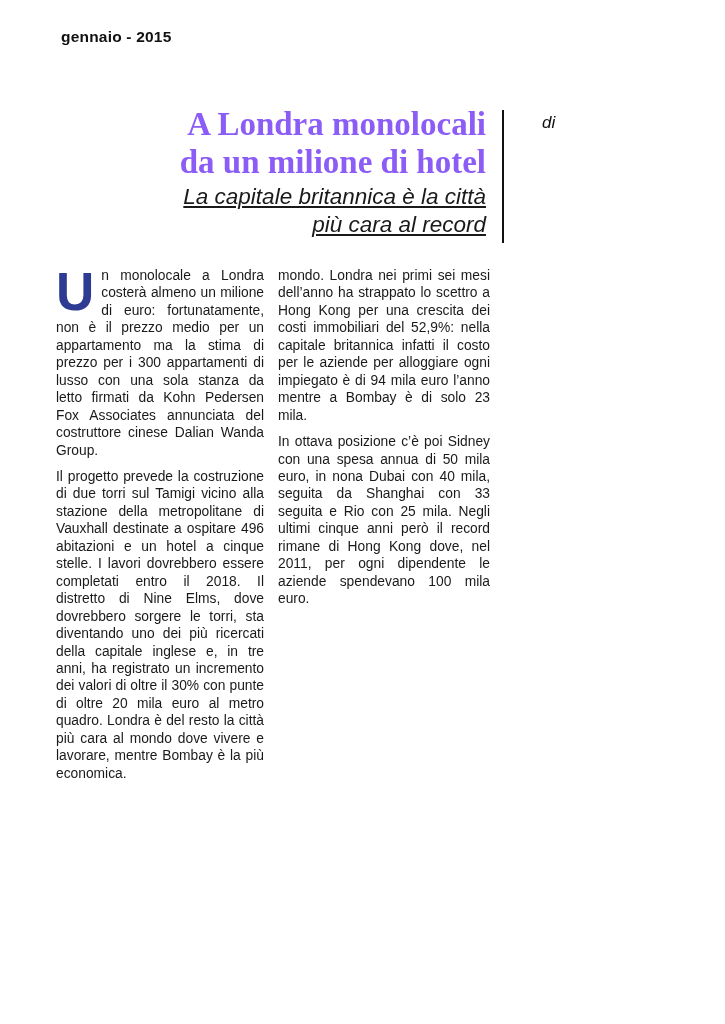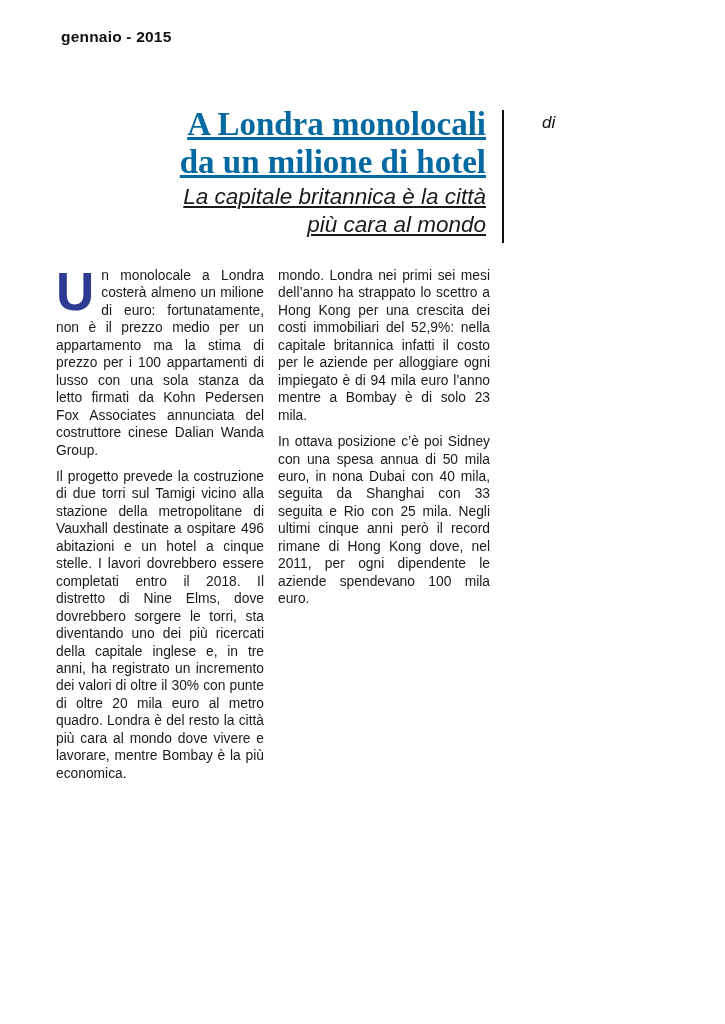--- a/index.html
+++ b/index.html
@@ -32,22 +32,21 @@
     top: 106px;
     width: 430px;
     text-align: right;
   }
   .article-title {
     margin: 0;
     font-family: "Liberation Serif", serif;
     font-weight: 700;
     font-size: 33px;
     line-height: 37.5px;
-    color: #0369a1;
-    text-decoration: underline;
+    color: #8b5cf6;
   }
   .article-title .t-line { display: block; }
   .article-subtitle {
     margin: 2px 0 0 0;
     font-weight: 400;
     font-style: italic;
     font-size: 22.5px;
     line-height: 28px;
     color: #1a1a1a;
     text-decoration: underline;
@@ -114,33 +113,33 @@
 
   <div class="issue-date">gennaio - 2015</div>
 
   <div class="title-block">
     <h1 class="article-title">
       <span class="t-line">A Londra monolocali</span>
       <span class="t-line">da un milione di hotel</span>
     </h1>
     <h2 class="article-subtitle">
       <span class="t-line">La capitale britannica è la città</span>
-      <span class="t-line">più cara al mondo</span>
+      <span class="t-line">più cara al record</span>
     </h2>
   </div>
 
   <div class="byline-rule"></div>
 
   <div class="byline">
     <span class="prefix">di</span>
   </div>
 
   <div class="columns">
     <div class="col col-left">
-      <p><span class="dropcap">U</span><span>n monolocale a Londra costerà almeno un milione di euro: fortunatamente, non è il prezzo medio per un appartamento ma la stima di prezzo per i 100 appartamenti di lusso con una sola stanza da letto firmati da Kohn Pedersen Fox Associates annunciata del costruttore cinese Dalian Wanda Group.</span></p>
+      <p><span class="dropcap">U</span><span>n monolocale a Londra costerà almeno un milione di euro: fortunatamente, non è il prezzo medio per un appartamento ma la stima di prezzo per i 300 appartamenti di lusso con una sola stanza da letto firmati da Kohn Pedersen Fox Associates annunciata del costruttore cinese Dalian Wanda Group.</span></p>
       <p>Il progetto prevede la costruzione di due torri sul Tamigi vicino alla stazione della metropolitane di Vauxhall destinate a ospitare 496 abitazioni e un hotel a cinque stelle. I lavori dovrebbero essere completati entro il 2018. Il distretto di Nine Elms, dove dovrebbero sorgere le torri, sta diventando uno dei più ricercati della capitale inglese e, in tre anni, ha registrato un incremento dei valori di oltre il 30% con punte di oltre 20 mila euro al metro quadro. Londra è del resto la città più cara al mondo dove vivere e lavorare, mentre Bombay è la più economica.</p>
     </div>
     <div class="col col-right">
       <p>mondo. Londra nei primi sei mesi dell’anno ha strappato lo scettro a Hong Kong per una crescita dei costi immobiliari del 52,9%: nella capitale britannica infatti il costo per le aziende per alloggiare ogni impiegato è di 94 mila euro l’anno mentre a Bombay è di solo 23 mila.</p>
       <p>In ottava posizione c’è poi Sidney con una spesa annua di 50 mila euro, in nona Dubai con 40 mila, seguita da Shanghai con 33 seguita e Rio con 25 mila. Negli ultimi cinque anni però il record rimane di Hong Kong dove, nel 2011, per ogni dipendente le aziende spendevano 100 mila euro.</p>
     </div>
   </div>
 
 </div>
 

